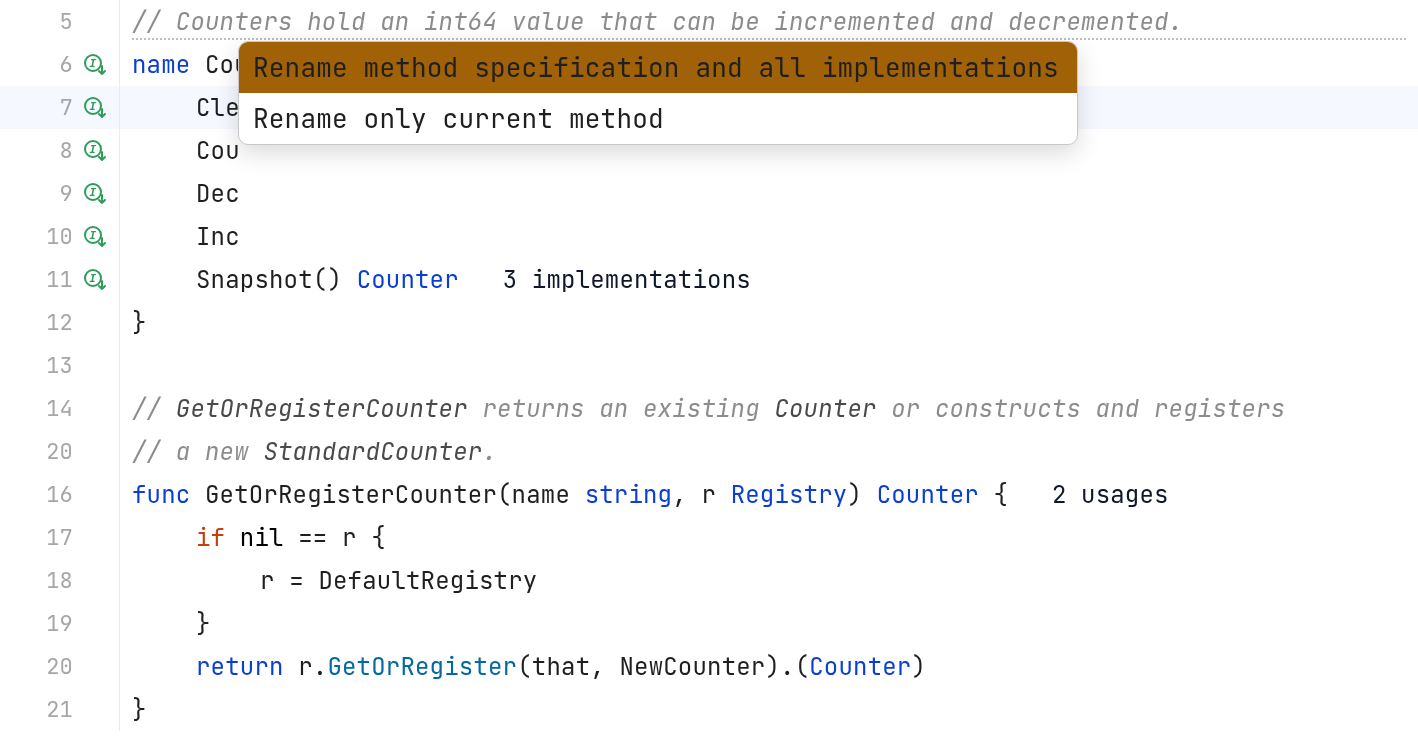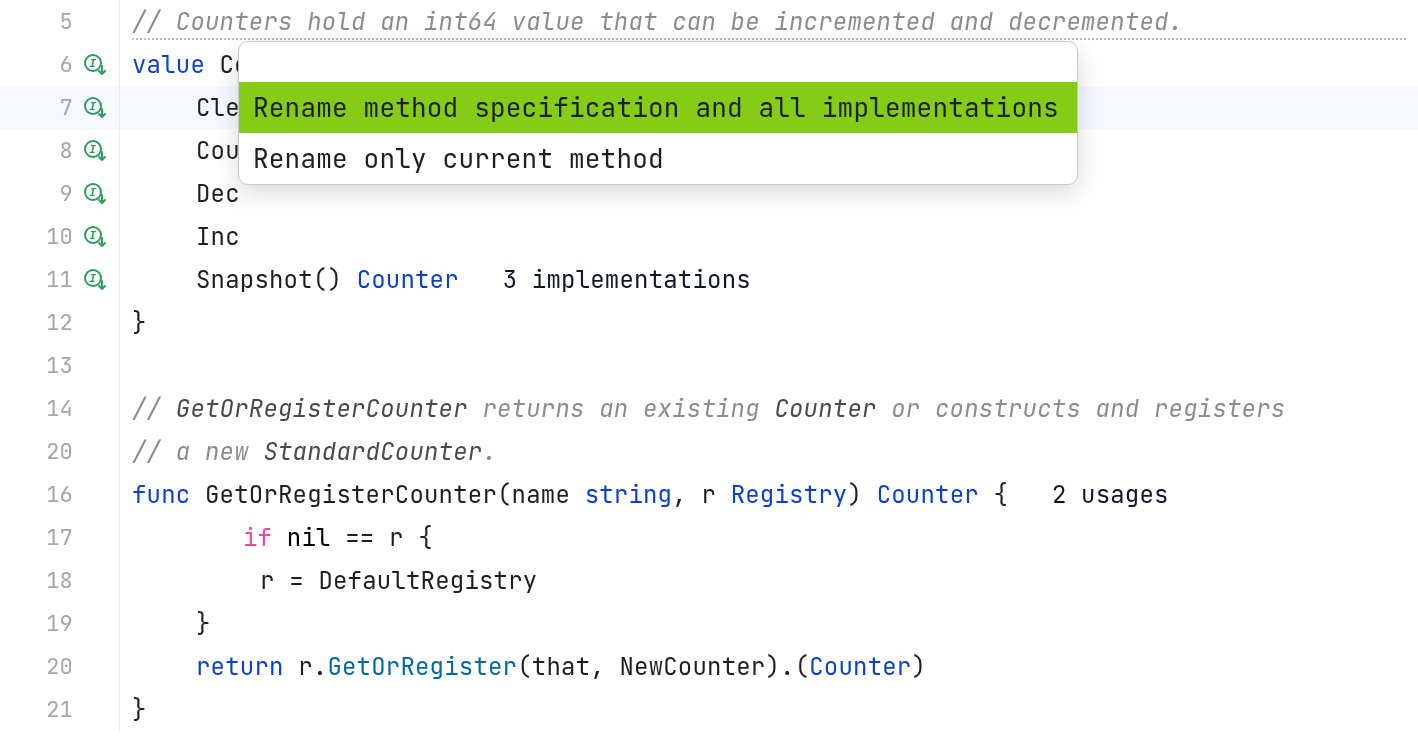--- a/index.html
+++ b/index.html
@@ -51,21 +51,21 @@
       box-shadow:0 8px 24px rgba(0,0,0,0.15);
       overflow:hidden;
       z-index:10;
       font-size:26px;
       line-height:1.2;
     }
     .popup-item {
       padding:10px 18px 10px 14px;
       cursor:pointer;
     }
-    .popup-item.selected { background:#84cc16;margin-top:40px; }
+    .popup-item.selected { background:#a16207; }
     .ind1 { padding-left:76px; }
     .ind2 { padding-left:140px; }
   </style>
 </head>
 <body>
 
 <div class="editor">
   <div class="gutter">
       <div class="grow">
         <span class="ln">5</span>
@@ -172,21 +172,21 @@
         <span style="width: 24px; display: inline-block;"></span>
       </div>
     </div>
   <div class="code-area">
 
     <div class="line underline-first">
       <span class="cmt"><span>// </span><span>Counters hold an int64 value that can be incremented and decremented.</span></span>
     </div>
 
     <div class="line">
-      <span class="kw">value</span><span> </span><span class="id">Counter</span><span> </span><span class="kw">interface</span><span class="punc"> {</span><span>   </span><span class="hint">3 implementations</span>
+      <span class="kw">name</span><span> </span><span class="id">Counter</span><span> </span><span class="kw">interface</span><span class="punc"> {</span><span>   </span><span class="hint">3 implementations</span>
     </div>
 
     <div class="line hl ind1">
       <span class="id">Clear</span><span class="punc">()</span><span>   </span><span class="hint">3 implementations</span>
     </div>
 
     <div class="line ind1">
       <span class="id">Cou</span>
     </div>
     <div class="line ind1">
@@ -212,21 +212,21 @@
 
     <div class="line">
       <span class="cmt"><span>// </span><span>a new </span><span class="strong">StandardCounter</span><span>.</span></span>
     </div>
 
     <div class="line">
       <span class="kw">func</span><span> </span><span class="fn">GetOrRegisterCounter</span><span class="punc">(name </span><span class="kw">string</span><span class="punc">, r </span><span class="type">Registry</span><span class="punc">) </span><span class="type">Counter</span><span class="punc"> {</span><span>   </span><span class="hint">2 usages</span>
     </div>
 
     <div class="line ind1">
-      <span class="kw"><span style="color:#ec4899;margin-left:47px;">if</span></span><span> </span><span class="kw" style="color:#000000;">nil</span><span> == r {</span>
+      <span class="kw"><span style="color:#c2410c;">if</span></span><span> </span><span class="kw" style="color:#000000;">nil</span><span> == r {</span>
     </div>
     <div class="line ind2">
       <span>r = DefaultRegistry</span>
     </div>
     <div class="line ind1">
       <span class="punc">}</span>
     </div>
     <div class="line ind1">
       <span class="kw">return</span><span> r.</span><span class="call">GetOrRegister</span><span>(that, NewCounter).(</span><span class="type">Counter</span><span>)</span>
     </div>

